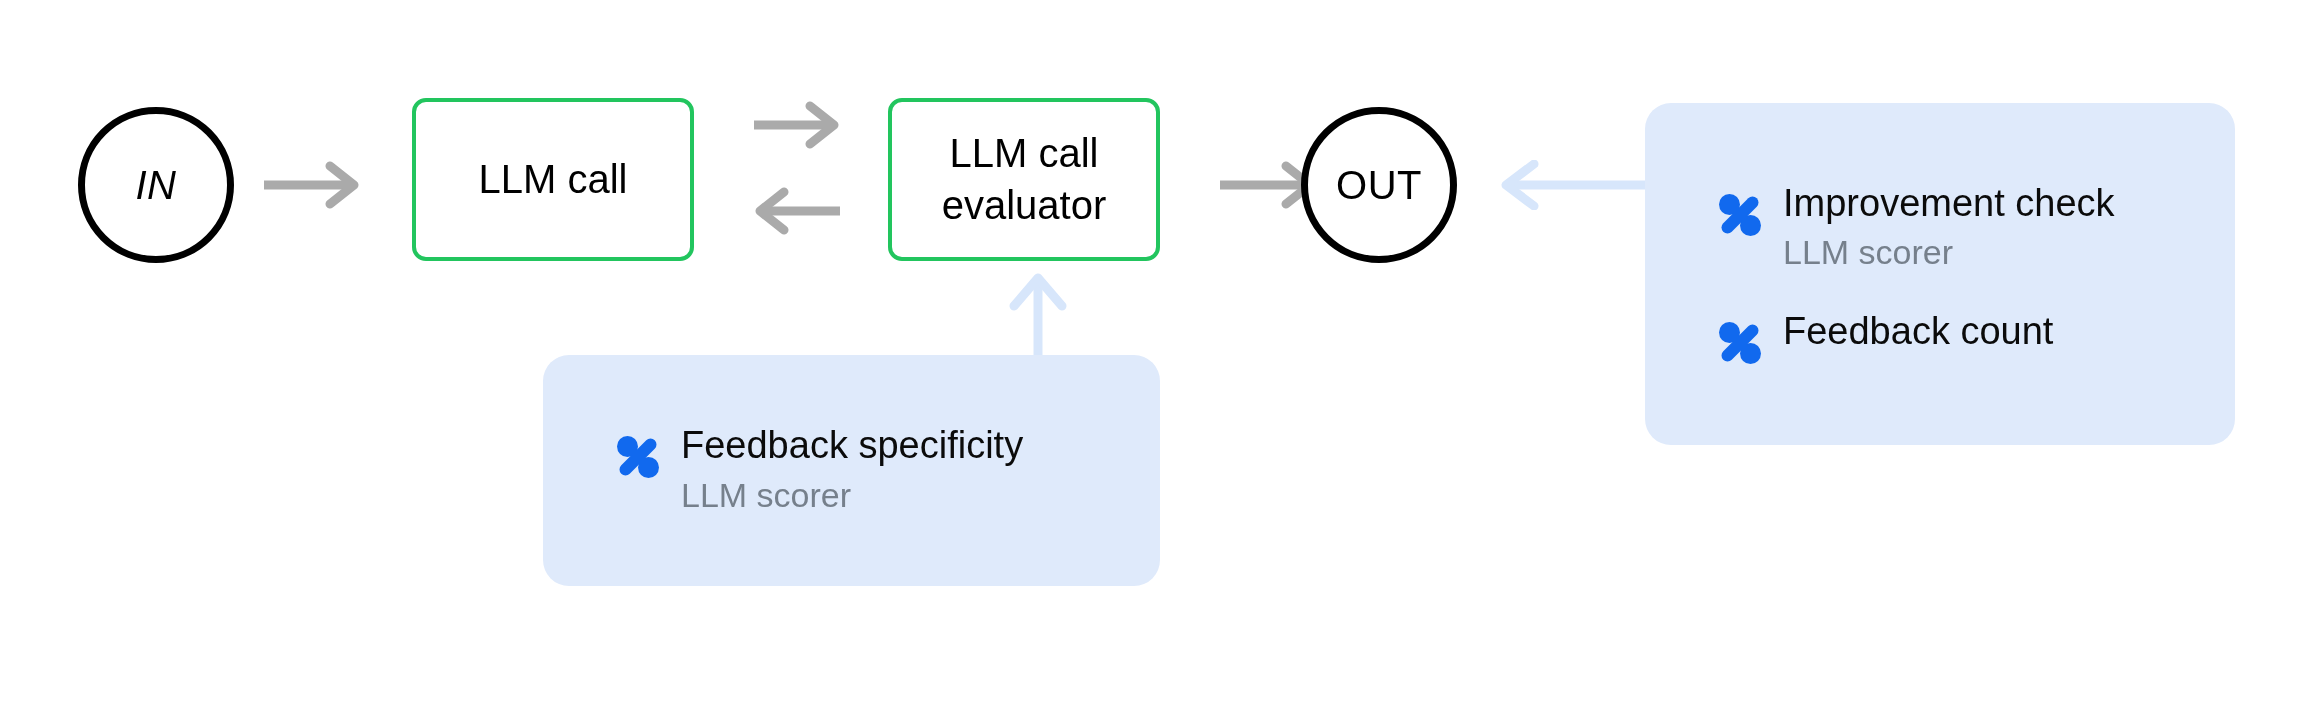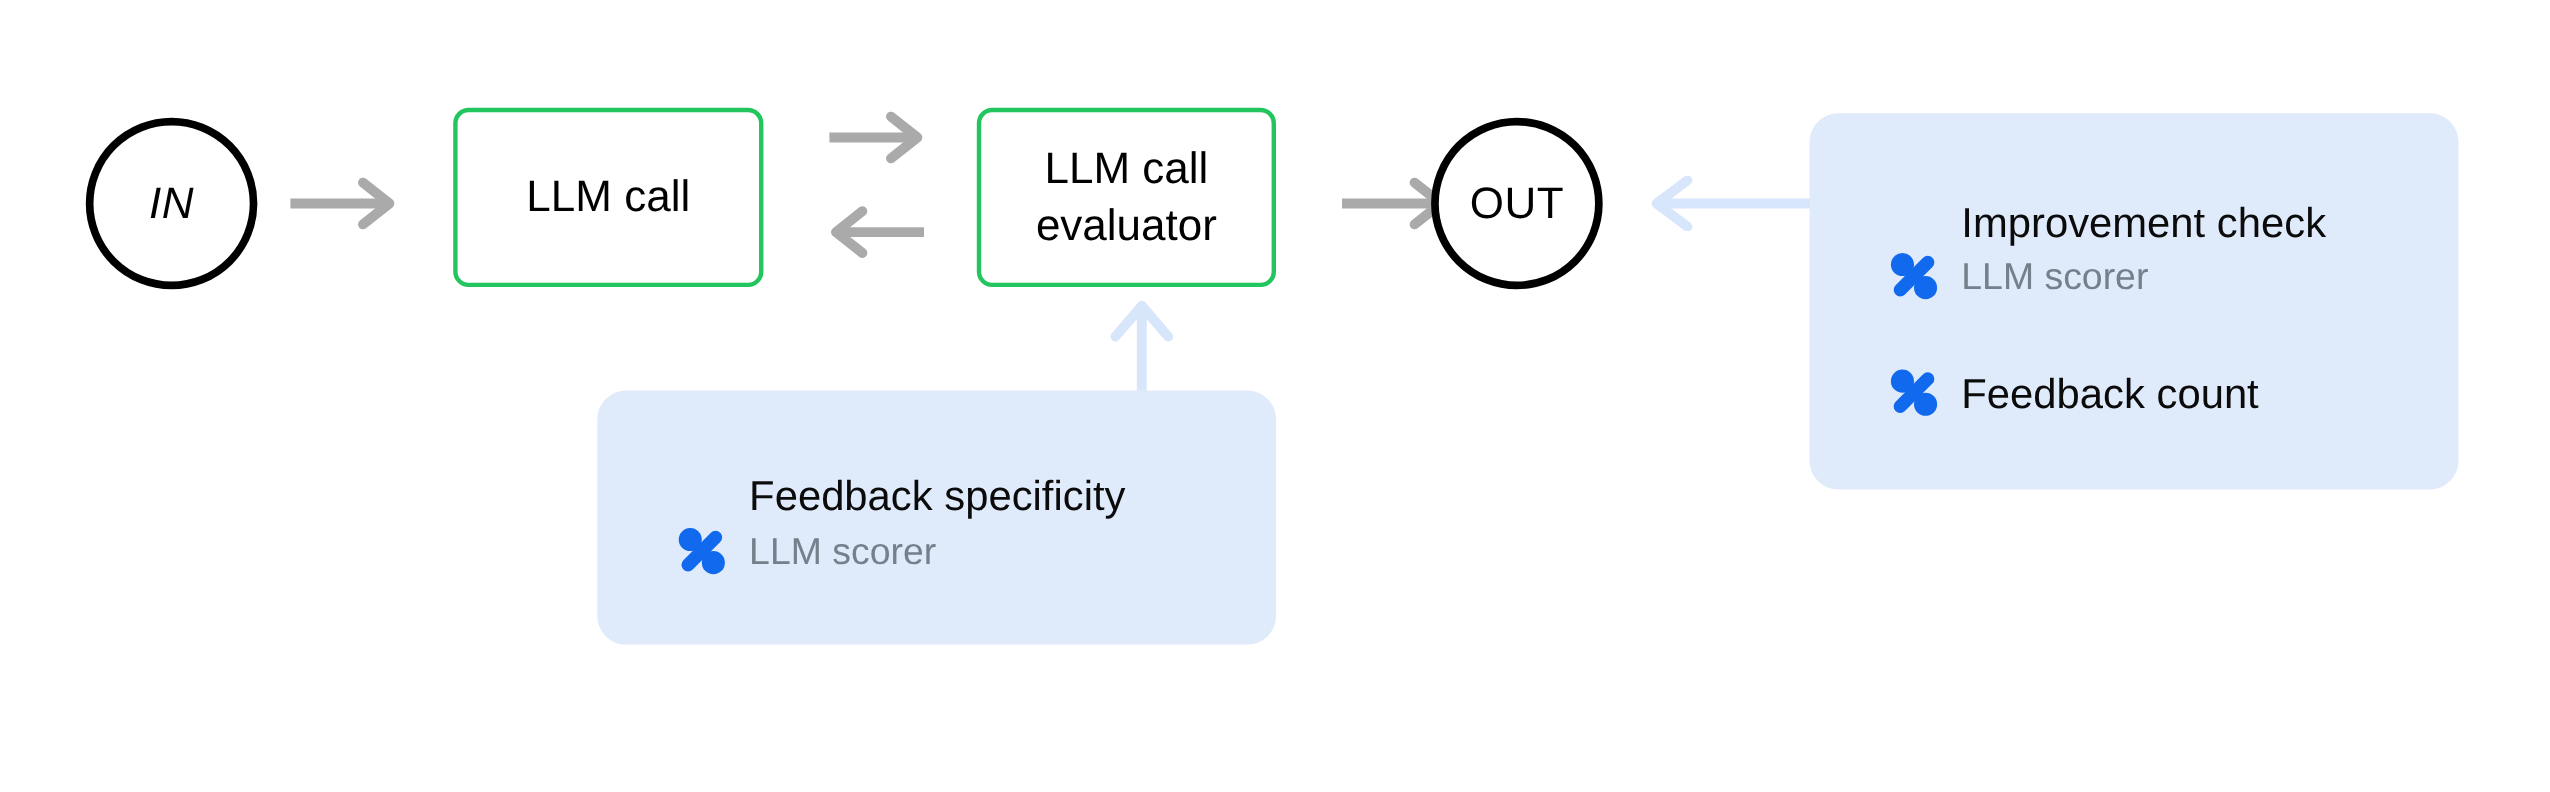--- a/index.html
+++ b/index.html
@@ -90,23 +90,22 @@
     padding: 0 0 0 72px;
   }
   #panel-output {
     left: 1645px; top: 103px;  width: 590px;  height: 342px;
     padding: 0 0 0 72px;
     gap: 36px;
   }
 
   .scorer-item {
     display: flex;
-    align-items: flex-end;
+    align-items: flex-start;
     gap: 20px;
-    margin-top: 14px;
   }
   .scorer-icon {
     flex: 0 0 auto;
     width: 46px;
     height: 46px;
     margin-top: 10px;
   }
   .scorer-text {
     display: flex;
     flex-direction: column;

